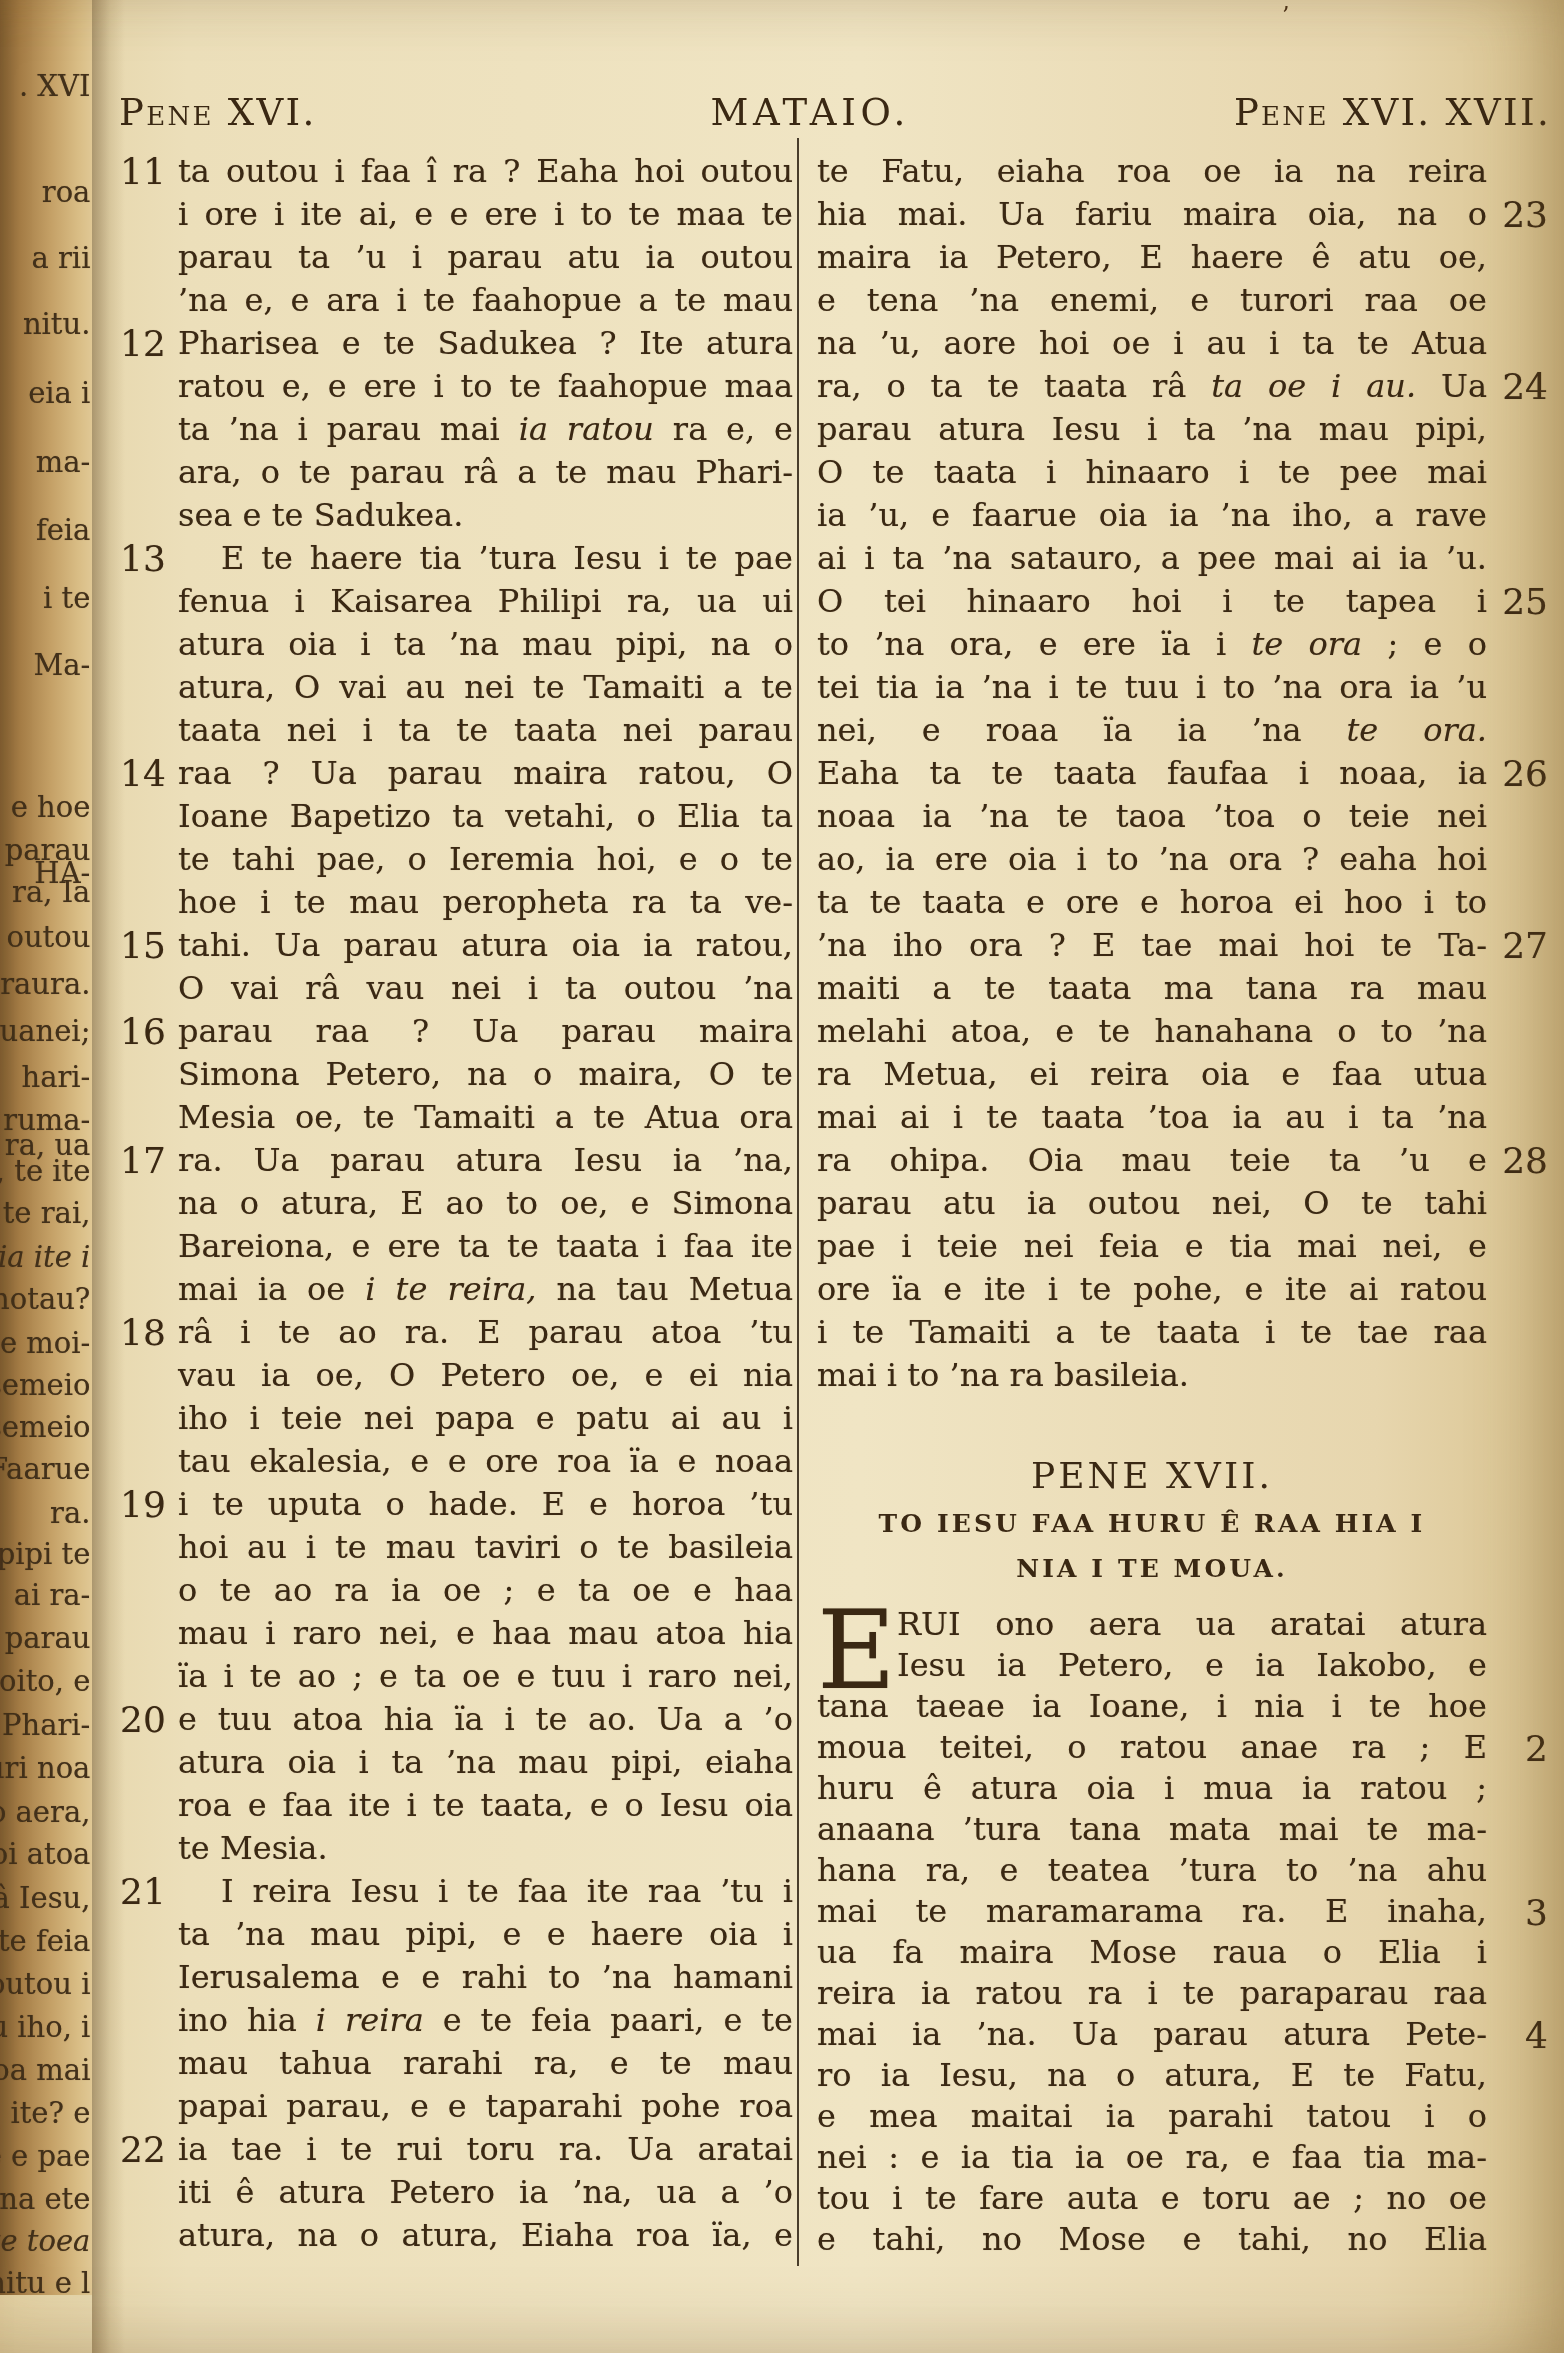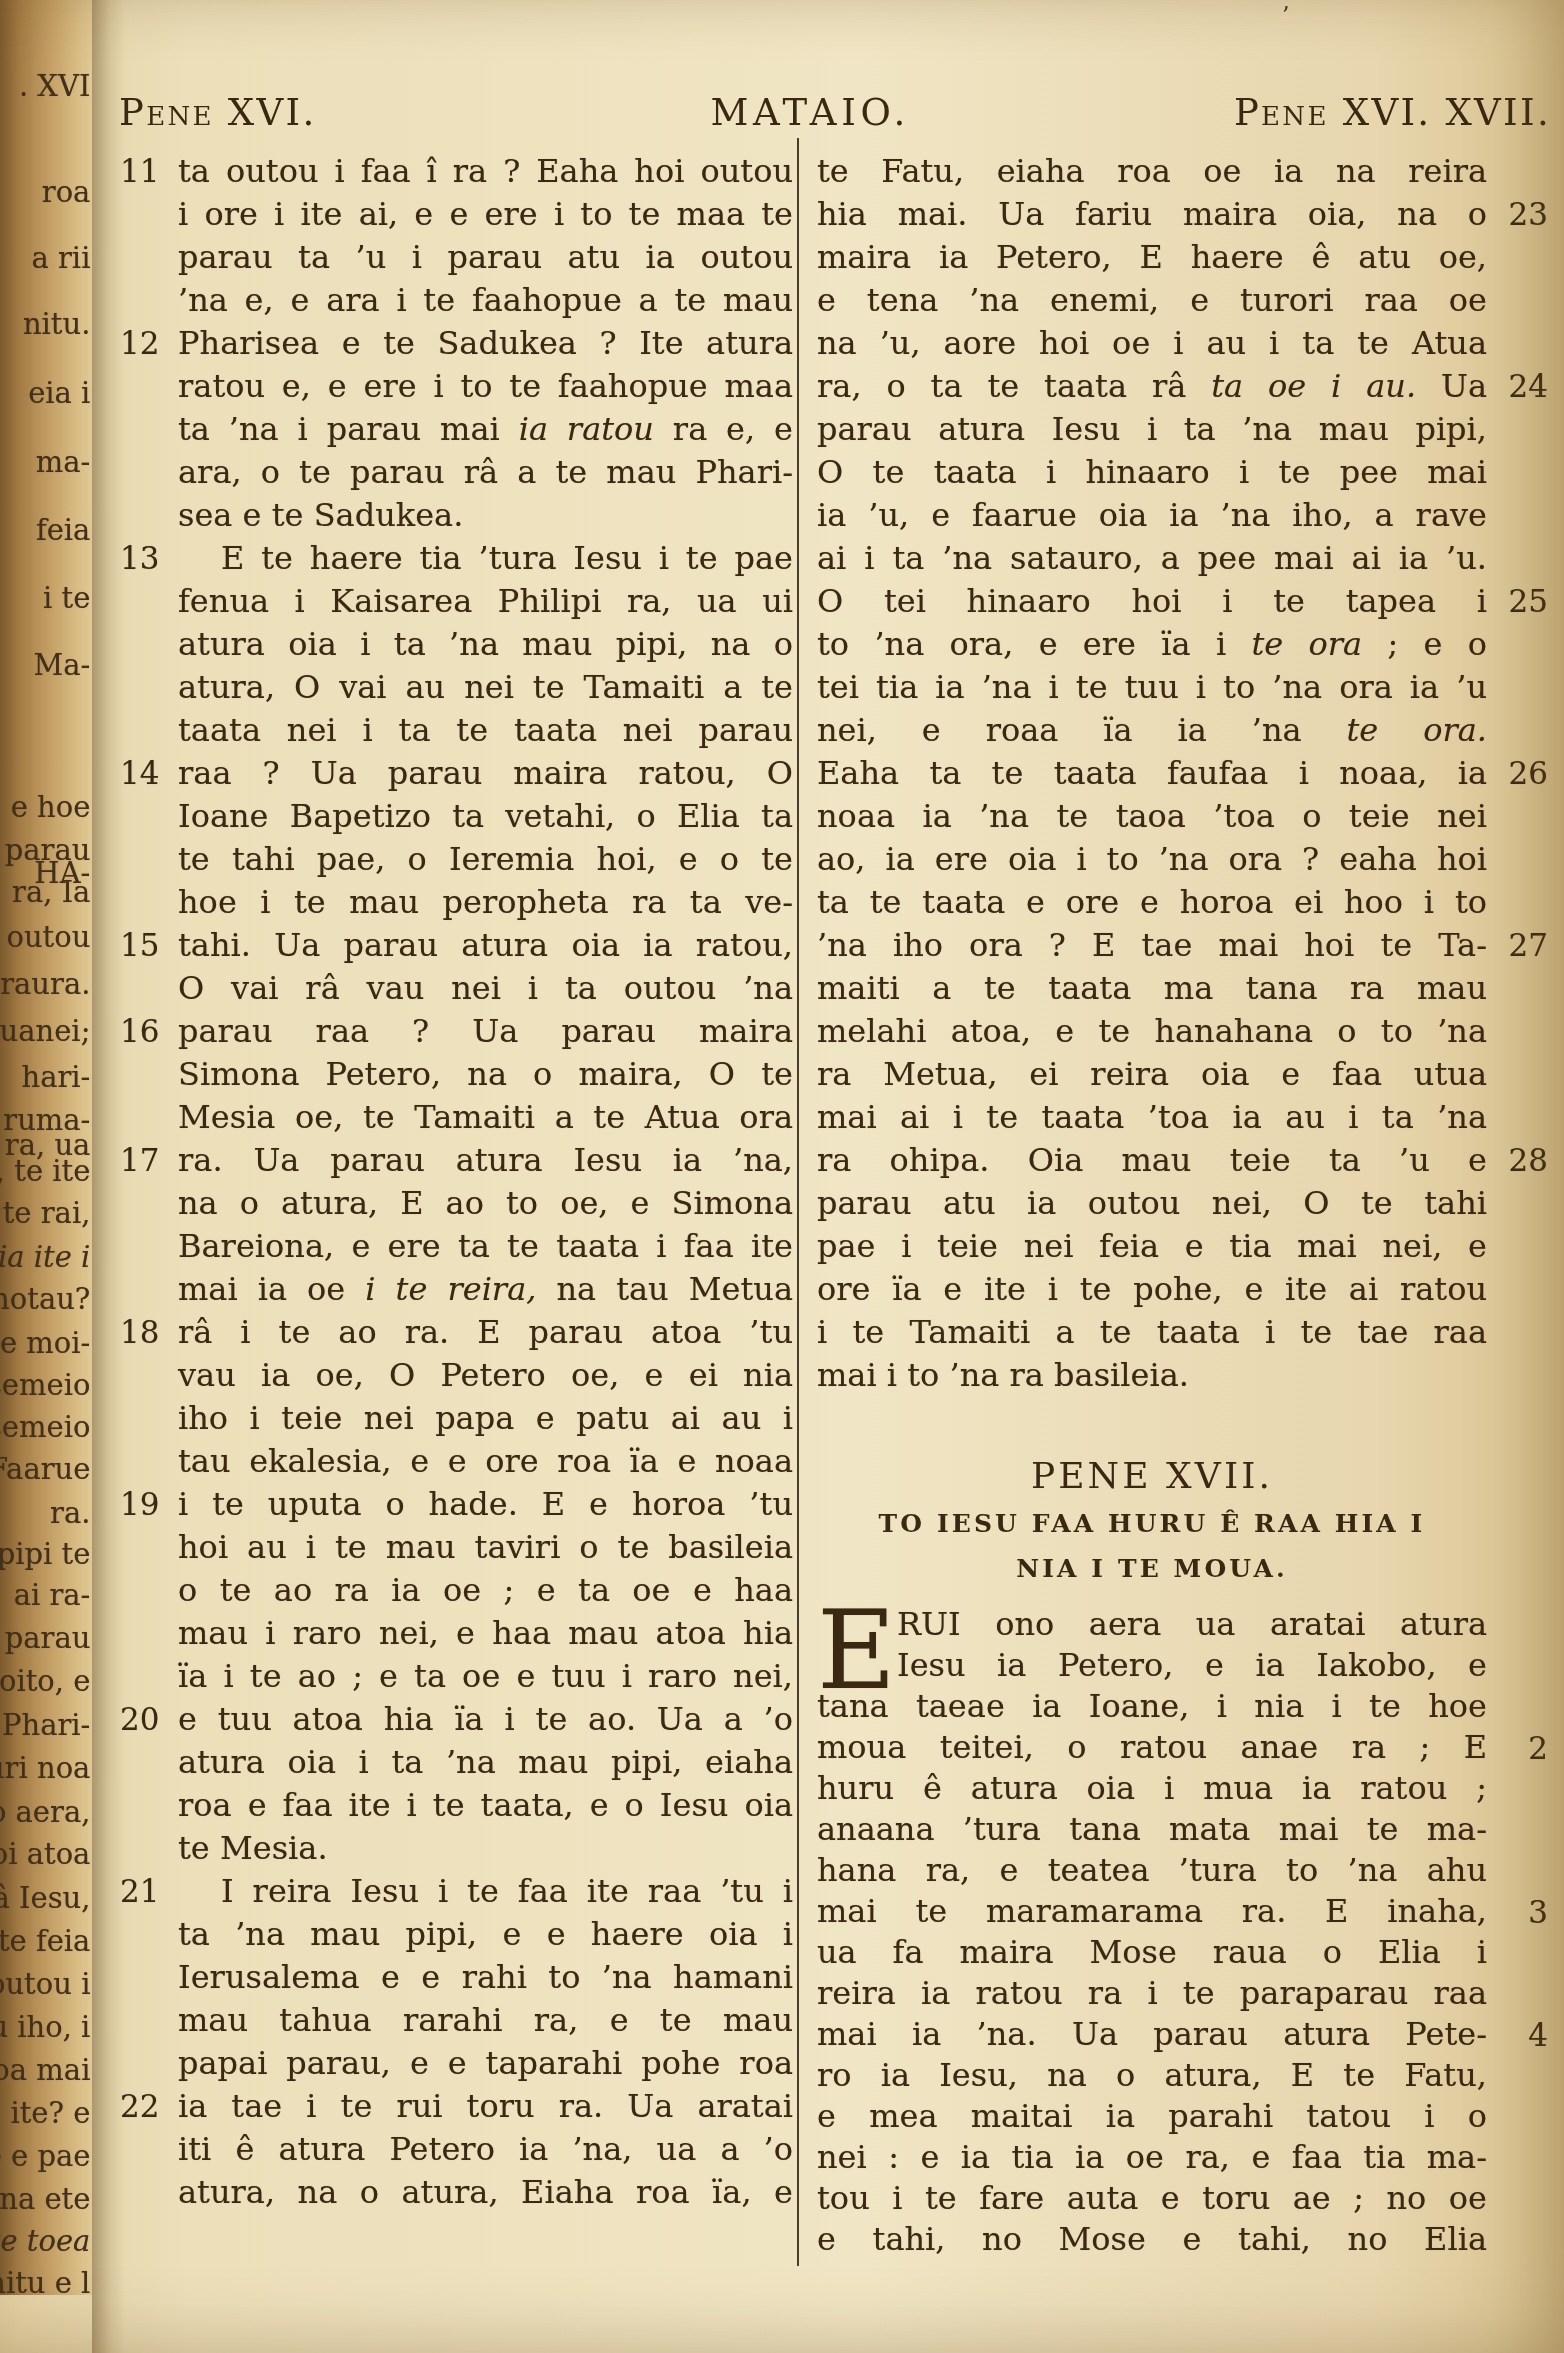--- a/index.html
+++ b/index.html
@@ -29,21 +29,21 @@
   
   .col{position:absolute;top:150px;color:#3a2813;font-size:32px;}
   .col-left{left:178px;width:615px;}
   .col-right{left:817px;width:670px;}
   .line{position:relative;height:43px;line-height:43px;white-space:nowrap;
     text-align:justify;text-align-last:justify;text-justify:inter-word;
     text-shadow:0 0 0.8px rgba(58,40,19,.35);}
   .line.noj{text-align:left;text-align-last:left;}
   .line.ind{padding-left:43px;}
   .line i{font-style:italic;}
-  .vnum{position:absolute;top:0;font-size:31px;line-height:43px;text-align:center;}
+  .vnum{position:absolute;top:0;font-size:36px;line-height:43px;text-align:center;}
   .col-left .vnum{left:-58px;}
   .col-right .vnum{right:-61px;}
   
   .ch-head{margin-top:54px;height:50px;line-height:50px;text-align:center;text-align-last:center;
     font-size:36px;letter-spacing:3.1px;}
   .ch-sub{height:45px;line-height:45px;text-align:center;text-align-last:center;
     font-size:25px;letter-spacing:3.1px;font-weight:bold;}
   .ch-sub:first-of-type{margin-top:12.5px;}
   .para{position:relative;margin-top:12.5px;}
   .para .line{height:41px;line-height:41px;}
@@ -153,20 +153,21 @@
     <div class="line"><span>o te ao ra ia oe ;  e ta oe e haa</span></div>
     <div class="line"><span>mau i raro nei, e haa mau atoa hia</span></div>
     <div class="line"><span>ïa i te ao ;  e ta oe e tuu i raro nei,</span></div>
     <div class="line"><span>e tuu atoa hia ïa i te ao.  Ua a ’o</span><span class="vnum">20</span></div>
     <div class="line"><span>atura oia i ta ’na mau pipi, eiaha</span></div>
     <div class="line"><span>roa e faa ite i te taata, e o Iesu oia</span></div>
     <div class="line noj"><span>te Mesia.</span></div>
     <div class="line ind"><span>I reira Iesu i te faa ite raa ’tu i</span><span class="vnum">21</span></div>
     <div class="line"><span>ta ’na mau pipi, e e haere oia i</span></div>
     <div class="line"><span>Ierusalema e e rahi to ’na hamani</span></div>
+    <div class="line"><span>ino hia </span><i>i reira</i><span> e te feia paari, e te</span></div>
     <div class="line"><span>mau tahua rarahi ra, e te mau</span></div>
     <div class="line"><span>papai parau, e e taparahi pohe roa</span></div>
     <div class="line"><span>ia tae i te rui toru ra.  Ua aratai</span><span class="vnum">22</span></div>
     <div class="line"><span>iti ê atura Petero ia ’na, ua a ’o</span></div>
     <div class="line"><span>atura, na o atura, Eiaha roa ïa, e</span></div>
   </div>
 
 <div class="col col-right">
   <div id="col-right-lines">
       <div class="line"><span>te Fatu, eiaha roa oe ia na reira</span></div>

